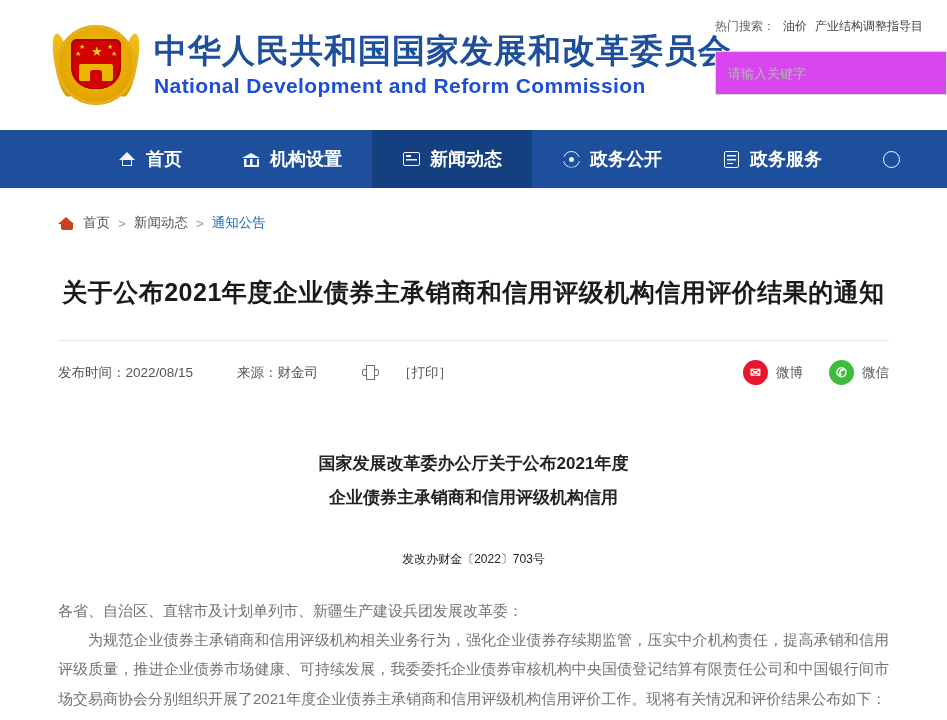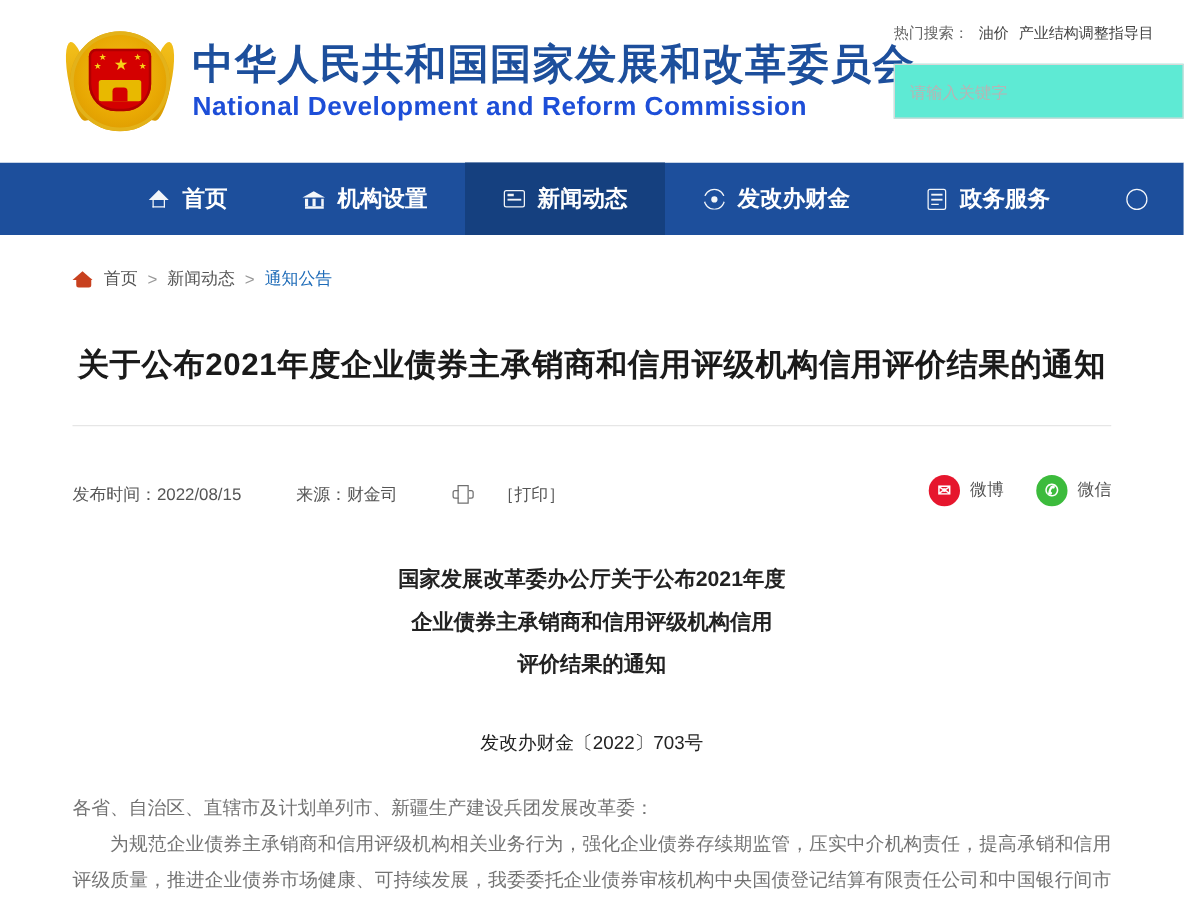--- a/index.html
+++ b/index.html
@@ -121,21 +121,21 @@
     color: #555;
     white-space: nowrap;
     overflow: hidden;
   }
   .hot-search .hot-label { color: #666; }
   .hot-search .hot-item { color: #444; margin-left: 8px; }
   .search-box {
     margin-top: 16px;
     height: 44px;
     border: 1px solid #d9d9d9;
-    background: #5eead4;
+    background: #d946ef;
     display: flex;
     align-items: center;
     box-sizing: border-box;
   }
   .search-box input {
     border: 0;
     outline: none;
     height: 100%;
     width: 100%;
     padding: 0 12px;
@@ -319,21 +319,21 @@
     letter-spacing: .5px;
     padding: 44px 0 30px 0;
     line-height: 1.35;
     text-align: center;
   }
   .meta-rule {
     border-top: 1px solid #e6e6e6;
   }
   .meta-row {
     display: flex;
-    align-items: flex-end;
+    align-items: center;
     height: 64px;
     font-size: 13.5px;
     color: #555;
   }
   .meta-item { margin-right: 44px; white-space: nowrap; }
   .meta-print {
     display: flex;
     align-items: center;
     gap: 19px;
     color: #555;
@@ -395,21 +395,21 @@
   }
   .art-head {
     text-align: center;
     font-size: 17px;
     font-weight: bold;
     color: #222;
     line-height: 2;
   }
   .art-docno {
     text-align: center;
-    font-size: 15px;
+    font-size: 12px;
     color: #222;
     padding: 36px 0 28px 0;
   }
   .art-p {
     font-size: 15px;
     color: #737373;
     line-height: 1.95;
     text-align: justify;
   }
   .indent { text-indent: 2em; }
@@ -453,21 +453,21 @@
   <div class="nav-item">
     <span class="nicon ic-bank"></span>
     <span>机构设置</span>
   </div>
   <div class="nav-item active">
     <span class="nicon ic-news"></span>
     <span>新闻动态</span>
   </div>
   <div class="nav-item">
     <span class="nicon ic-cast"></span>
-    <span>发改办财金</span>
+    <span>政务公开</span>
   </div>
   <div class="nav-item">
     <span class="nicon ic-doc"></span>
     <span>政务服务</span>
   </div>
   <div class="nav-item">
     <span class="nicon ic-part"></span>
   </div>
 </div>
 
@@ -507,19 +507,18 @@
         <span class="share-dot dot-wechat">✆</span>
         <span>微信</span>
       </span>
     </span>
   </div>
 
   <div class="article">
     <div class="art-head">
       <div>国家发展改革委办公厅关于公布2021年度</div>
       <div>企业债券主承销商和信用评级机构信用</div>
-      <div>评价结果的通知</div>
     </div>
     <div class="art-docno">发改办财金〔2022〕703号</div>
     <div class="art-p">各省、自治区、直辖市及计划单列市、新疆生产建设兵团发展改革委：</div>
     <div class="art-p indent">为规范企业债券主承销商和信用评级机构相关业务行为，强化企业债券存续期监管，压实中介机构责任，提高承销和信用评级质量，推进企业债券市场健康、可持续发展，我委委托企业债券审核机构中央国债登记结算有限责任公司和中国银行间市场交易商协会分别组织开展了2021年度企业债券主承销商和信用评级机构信用评价工作。现将有关情况和评价结果公布如下：</div>
   </div>
 </div>
 
 </body></html>

